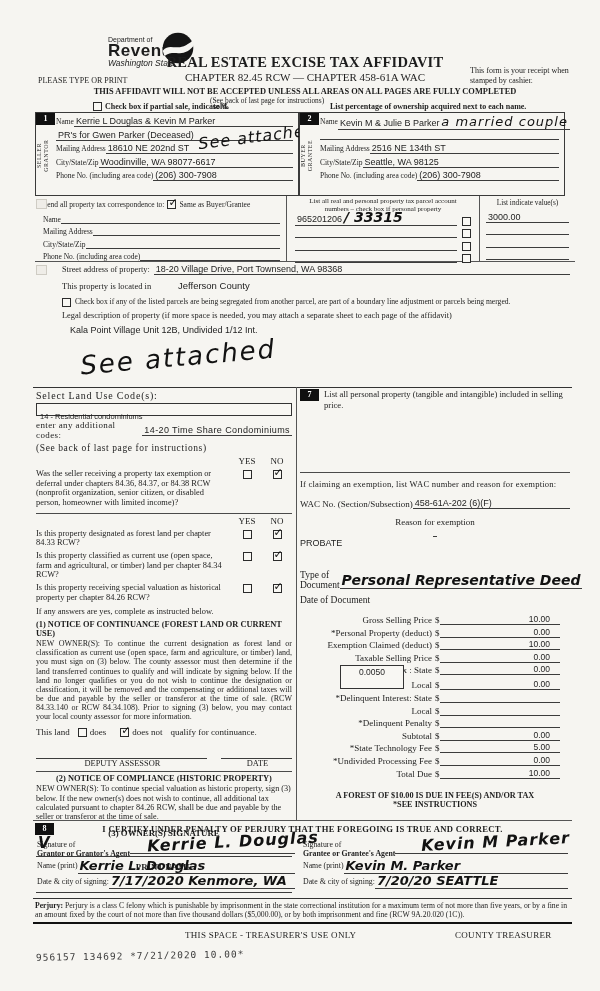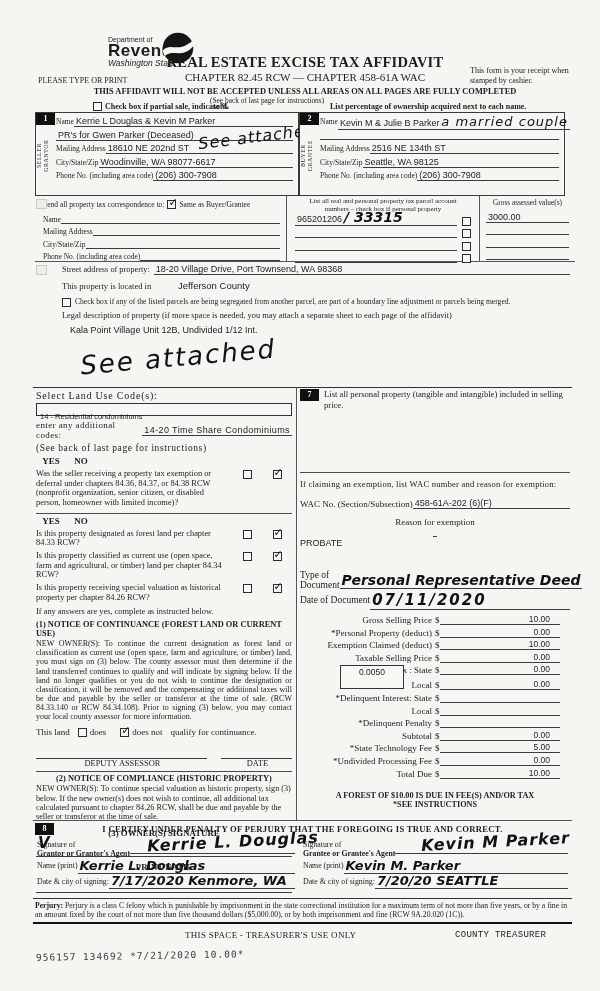--- a/index.html
+++ b/index.html
@@ -36,21 +36,21 @@
   .pbox .row { height:13.5px; font-size:7.5px; }
   .vlab { position:absolute; left:-16px; top:36px; width:46px; transform:rotate(-90deg); font-size:6px; line-height:1.1; text-align:center; letter-spacing:0.5px; }
   .tv { font-family:"Liberation Sans", sans-serif; font-size:9px; }
 
   
   .mid { position:absolute; left:35px; top:196px; width:540px; height:66px; border-bottom:1px solid #555; font-size:7.5px; }
   .mcol { position:absolute; top:0; height:66px; }
   .mrow { display:flex; align-items:flex-end; height:12.5px; }
 
   
-  .ynhead { display:flex; justify-content:flex-start; font-weight:bold; font-size:9px; }
+  .ynhead { display:flex; justify-content:flex-end; font-weight:normal; font-size:9px; }
   .yncell { width:30px; text-align:center; }
   .qrow { display:flex; font-size:8.4px; line-height:1.15; margin-top:3px; }
   .qtext { flex:1; padding-right:2px; }
   .qcells { display:flex; align-items:flex-start; padding-top:1px; }
   .qcells .yncell { display:flex; justify-content:center; }
 
   
   .frow { display:flex; align-items:flex-end; height:12.6px; font-size:9px; position:relative; }
   .flabel { width:132px; text-align:right; }
   .fdollar { width:8px; text-align:left; padding-left:3px; }
@@ -205,21 +205,21 @@
       </div>
       <div class="mrow">
         <span class="fill"></span>
         <span class="cb" style="margin-left:5px;">
             <span class="mk"></span>
           </span>
       </div>
     </div>
 
     <div class="mcol" style="left:445px; width:95px; padding:2px 6px 0 6px;">
-      <div class="ctr" style="font-size:7.3px; height:12px;">Gross assessed value(s)</div>
+      <div class="ctr" style="font-size:7.3px; height:12px;">List indicate value(s)</div>
       <div class="mrow">
           <span class="fill"><span class="tv">3000.00</span></span>
         </div>
       <div class="mrow">
           <span class="fill"></span>
         </div>
       <div class="mrow">
           <span class="fill"></span>
         </div>
       <div class="mrow">
@@ -397,21 +397,20 @@
       <span class="fill"></span>
     </div>
     <div class="tv" style="margin-top:1px;">PROBATE</div>
 
     <div class="row" style="font-size:9.5px; margin-top:24px; position:relative; height:16px;">
       <span>Type of Document</span>
       <span class="fill"><span class="hw" style="font-size:14px; font-weight:bold; letter-spacing:0px;">Personal Representative Deed</span></span>
     </div>
     <div class="row" style="font-size:9.5px; margin-top:4px; height:16px;">
       <span>Date of Document</span>
-      <span class="fill"><span class="hw" style="font-size:15px; font-weight:bold; letter-spacing:2px;">07/11/2020</span></span>
     </div>
 
     <div style="margin-top:4px;">
       <div class="frow">
           <span class="flabel">Gross Selling Price</span>
           <span class="fdollar">$</span>
           <span class="ffill">10.00</span>
         </div>
       <div class="frow">
           <span class="flabel">*Personal Property (deduct)</span>
@@ -523,17 +522,17 @@
       </div>
     </div>
   </div>
 
   <div class="abs" style="left:33px; top:898px; width:539px; border-top:1px solid #333; border-bottom:2px solid #111; padding:2px 2px 3px 2px; font-size:7.7px; line-height:1.2;">
     <span class="b">Perjury:</span>
     <span>Perjury is a class C felony which is punishable by imprisonment in the state correctional institution for a maximum term of not more than five years, or by a fine in an amount fixed by the court of not more than five thousand dollars ($5,000.00), or by both imprisonment and fine (RCW 9A.20.020 (1C)).</span>
   </div>
 
   <div class="abs" style="left:185px; top:930px; font-size:9px; letter-spacing:0.3px;">THIS SPACE - TREASURER'S USE ONLY</div>
-  <div class="abs" style="left:455px; top:930px; font-size:9px; letter-spacing:0.3px;font-family:Liberation Mono, monospace;">COUNTY TREASURER</div>
+  <div class="abs" style="left:455px; top:930px; font-size:9px; letter-spacing:0.3px;">COUNTY TREASURER</div>
 
   <div class="abs" style="left:36px; top:950px; font-family:'DejaVu Sans Mono', monospace; font-size:9.5px; color:#3c3c3c; letter-spacing:1px; transform:rotate(-1deg);">956157 134692  *7/21/2020  10.00*</div>
 
 </div>
 
 </body></html>

